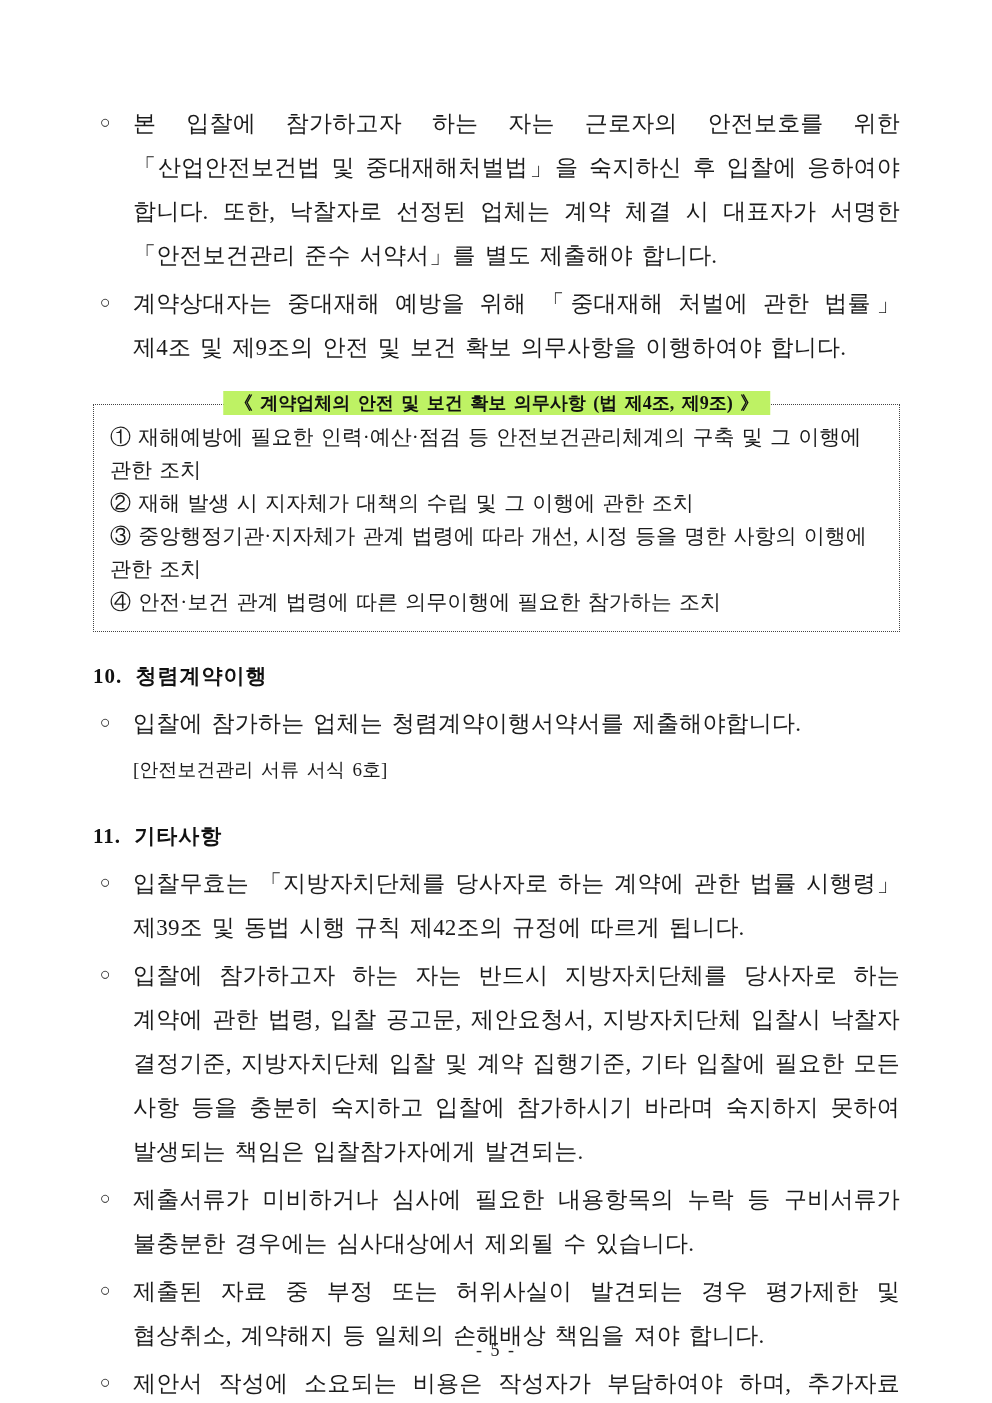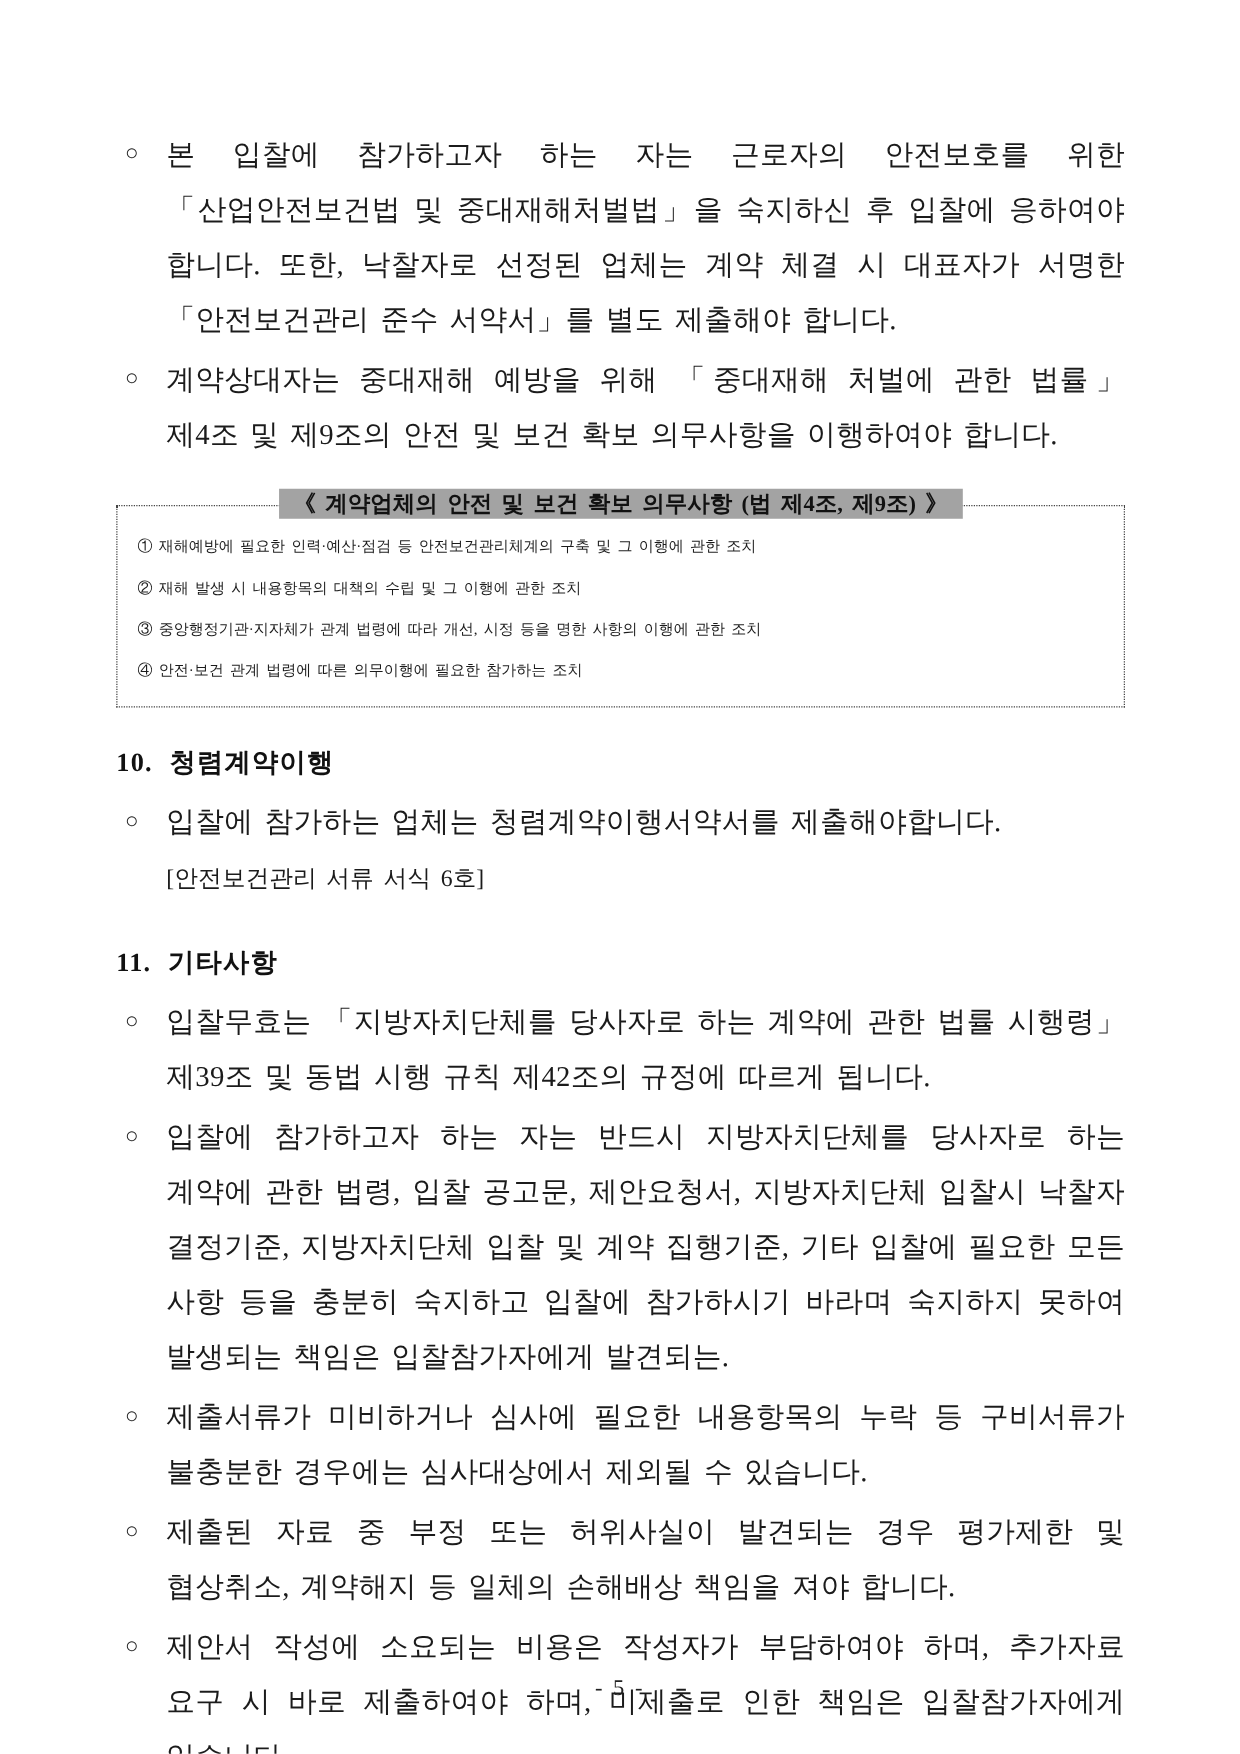--- a/index.html
+++ b/index.html
@@ -60,30 +60,30 @@
     position: relative;
     margin-top: 34px;
     border: 1px dotted #444;
     padding: 16px 16px 12px 16px;
   }
   .callout-title {
     position: absolute;
     top: -14px;
     left: 50%;
     transform: translateX(-50%);
-    background: #a3a3a3;
+    background: #bef264;
     padding: 0 12px;
     font-size: 18px;
     font-weight: bold;
     white-space: nowrap;
     word-spacing: 3px;
     color: #111;
   }
   .callout p {
-    font-size: 12px;
+    font-size: 21px;
     line-height: 33px;
     word-spacing: 2px;
     word-break: keep-all;
   }
   footer {
     position: absolute;
     left: 0;
     right: 0;
     bottom: 42px;
     text-align: center;
@@ -107,21 +107,21 @@
     </div>
 
     <div class="bullet">
       <span class="marker">○</span>
       <p>계약상대자는 중대재해 예방을 위해 「중대재해 처벌에 관한 법률」 제4조 및 제9조의 안전 및 보건 확보 의무사항을 이행하여야 합니다.</p>
     </div>
 
     <div class="callout">
       <div class="callout-title">《 계약업체의 안전 및 보건 확보 의무사항 (법 제4조, 제9조) 》</div>
       <p>① 재해예방에 필요한 인력·예산·점검 등 안전보건관리체계의 구축 및 그 이행에 관한 조치</p>
-      <p>② 재해 발생 시 내용항목의 대책의 수립 및 그 이행에 관한 조치</p>
+      <p>② 재해 발생 시 지자체가 대책의 수립 및 그 이행에 관한 조치</p>
       <p>③ 중앙행정기관·지자체가 관계 법령에 따라 개선, 시정 등을 명한 사항의 이행에 관한 조치</p>
       <p>④ 안전·보건 관계 법령에 따른 의무이행에 필요한 참가하는 조치</p>
     </div>
   </section>
 
   <section class="sec sec-10">
     <h2 class="sec-heading">10. 청렴계약이행</h2>
 
     <div class="bullet">
       <span class="marker">○</span>

